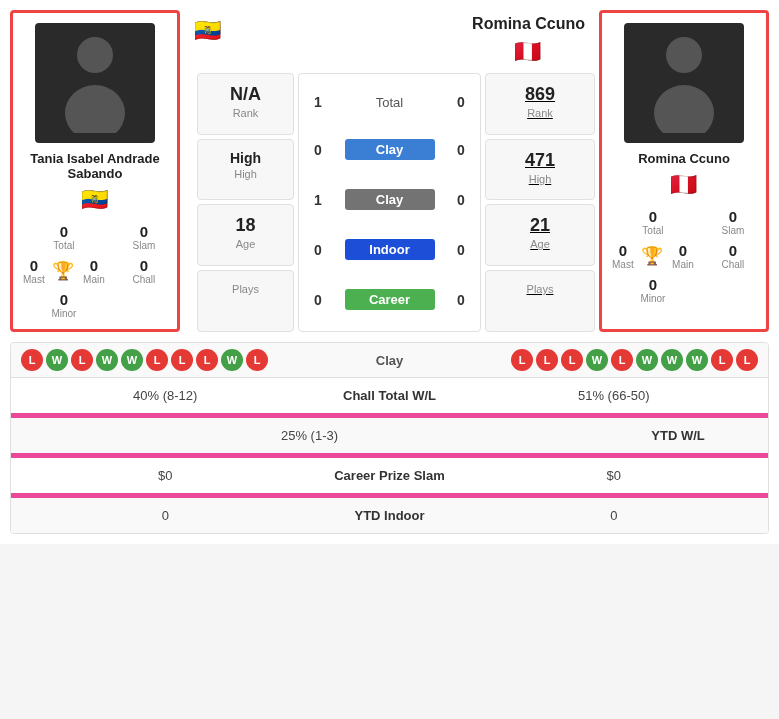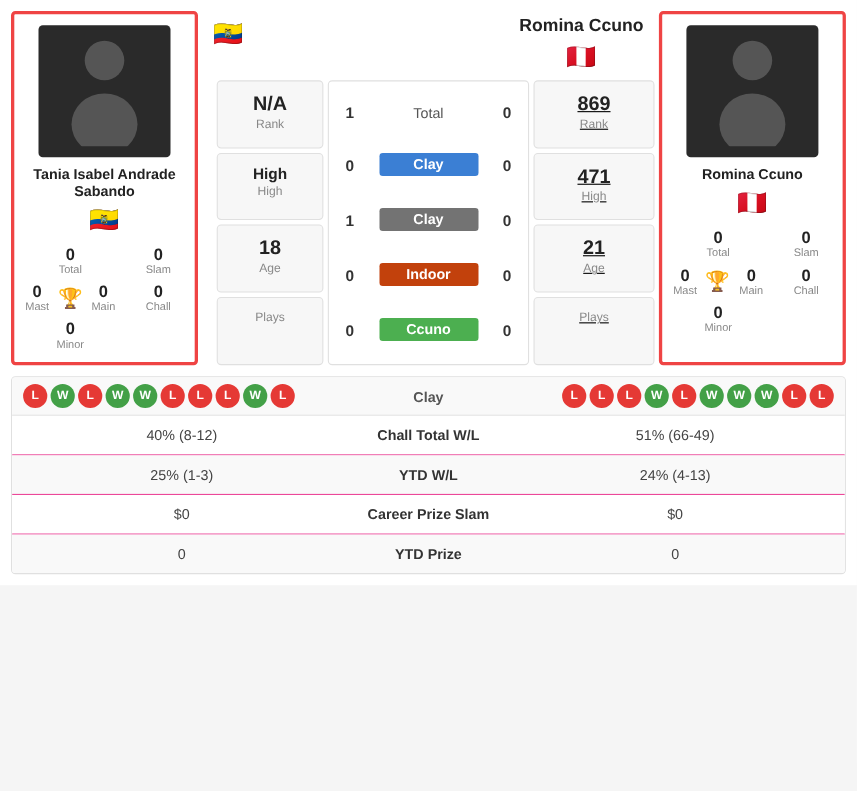--- a/index.html
+++ b/index.html
@@ -22,35 +22,35 @@
     .trophy-row { display: flex; align-items: center; gap: 8px; }
     .trophy-icon { color: #3b7fd4; font-size: 18px; }
 
     
     .center-section { display: flex; flex-direction: column; gap: 4px; flex: 1; }
     .surface-row { display: flex; align-items: center; justify-content: space-between; padding: 5px 0; }
     .surface-val { font-size: 14px; font-weight: bold; color: #333; width: 30px; text-align: center; }
     .surface-btn { padding: 3px 16px; border-radius: 3px; color: #fff; font-size: 13px; font-weight: bold; width: 90px; text-align: center; }
     .surface-hard { background: #3b7fd4; }
     .surface-clay { background: #737373; }
-    .surface-indoor { background: #c2410c; }
+    .surface-indoor { background: #1d4ed8; }
     .surface-grass { background: #4caf50; }
     .info-box { background: #f7f7f7; border: 1px solid #e0e0e0; border-radius: 4px; padding: 10px; text-align: center; flex: 1; }
     .info-box-value { font-size: 18px; font-weight: bold; color: #222; }
     .info-box-label { font-size: 11px; color: #888; margin-top: 2px; }
 
     
     .bottom-section { border: 1px solid #e0e0e0; border-radius: 4px; overflow: hidden; }
     .form-row { display: flex; align-items: center; padding: 6px 10px; background: #f9f9f9; border-bottom: 1px solid #e0e0e0; }
     .form-badges { display: flex; gap: 3px; flex: 1; }
     .form-label { width: 100px; text-align: center; font-size: 13px; color: #555; font-weight: bold; }
     .badge { width: 22px; height: 22px; border-radius: 50%; color: #fff; font-size: 11px; font-weight: bold; display: flex; align-items: center; justify-content: center; }
     .badge-l { background: #e53935; }
     .badge-w { background: #43a047; }
-    .stats-row { display: flex; align-items: center; padding: 10px; border-bottom: 1px solid #ec4899; background: #fff; }
+    .stats-row { display: flex; align-items: center; padding: 10px; border-bottom: 5px solid #ec4899; background: #fff; }
     .stats-row:last-child { border-bottom: none; }
     .stats-row:nth-child(even) { background: #f9f9f9; }
     .stats-left { flex: 1; text-align: center; font-size: 13px; color: #444; }
     .stats-center { width: 160px; text-align: center; font-size: 13px; color: #333; font-weight: bold; }
     .stats-right { flex: 1; text-align: center; font-size: 13px; color: #444; }
 
     
     .silhouette { width: 80px; height: 100px; }
   </style>
 </head>
@@ -148,21 +148,21 @@
             <span class="surface-btn surface-clay">Clay</span>
             <span class="surface-val">0</span>
           </div>
           <div class="surface-row">
             <span class="surface-val">0</span>
             <span class="surface-btn surface-indoor">Indoor</span>
             <span class="surface-val">0</span>
           </div>
           <div class="surface-row">
             <span class="surface-val">0</span>
-            <span class="surface-btn surface-grass">Ccuno</span>
+            <span class="surface-btn surface-grass">Career</span>
             <span class="surface-val">0</span>
           </div>
         </div>
 
         <div style="display:flex; flex-direction:column; gap:4px; width:110px; min-width:110px;text-decoration:underline;">
           <div class="info-box">
             <div class="info-box-value">869</div>
             <div class="info-box-label">Rank</div>
           </div>
           <div class="info-box">
@@ -248,32 +248,31 @@
           <span class="badge badge-w">W</span>
           <span class="badge badge-l">L</span>
           <span class="badge badge-l">L</span>
         </div>
     </div>
 
     <div id="stats-rows">
         <div class="stats-row">
     <span class="stats-left">40% (8-12)</span>
     <span class="stats-center">Chall Total W/L</span>
-    <span class="stats-right">51% (66-49)</span>
+    <span class="stats-right">51% (66-50)</span>
   </div>
         <div class="stats-row" style="background: rgb(249, 249, 249);">
     <span class="stats-left">25% (1-3)</span>
     <span class="stats-center">YTD W/L</span>
-    <span class="stats-right">24% (4-13)</span>
   </div>
         <div class="stats-row">
     <span class="stats-left">$0</span>
     <span class="stats-center">Career Prize Slam</span>
     <span class="stats-right">$0</span>
   </div>
         <div class="stats-row" style="background: rgb(249, 249, 249);">
     <span class="stats-left">0</span>
-    <span class="stats-center">YTD Prize</span>
+    <span class="stats-center">YTD Indoor</span>
     <span class="stats-right">0</span>
   </div>
       </div>
   </div>
 </div>
 
 </body></html>

